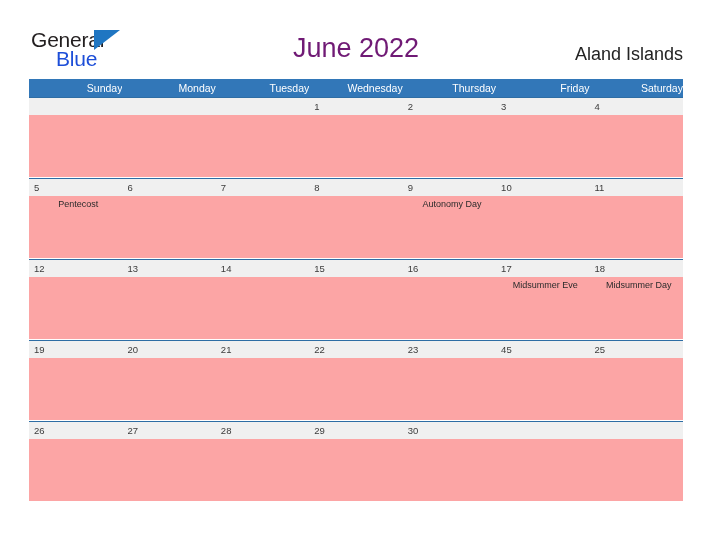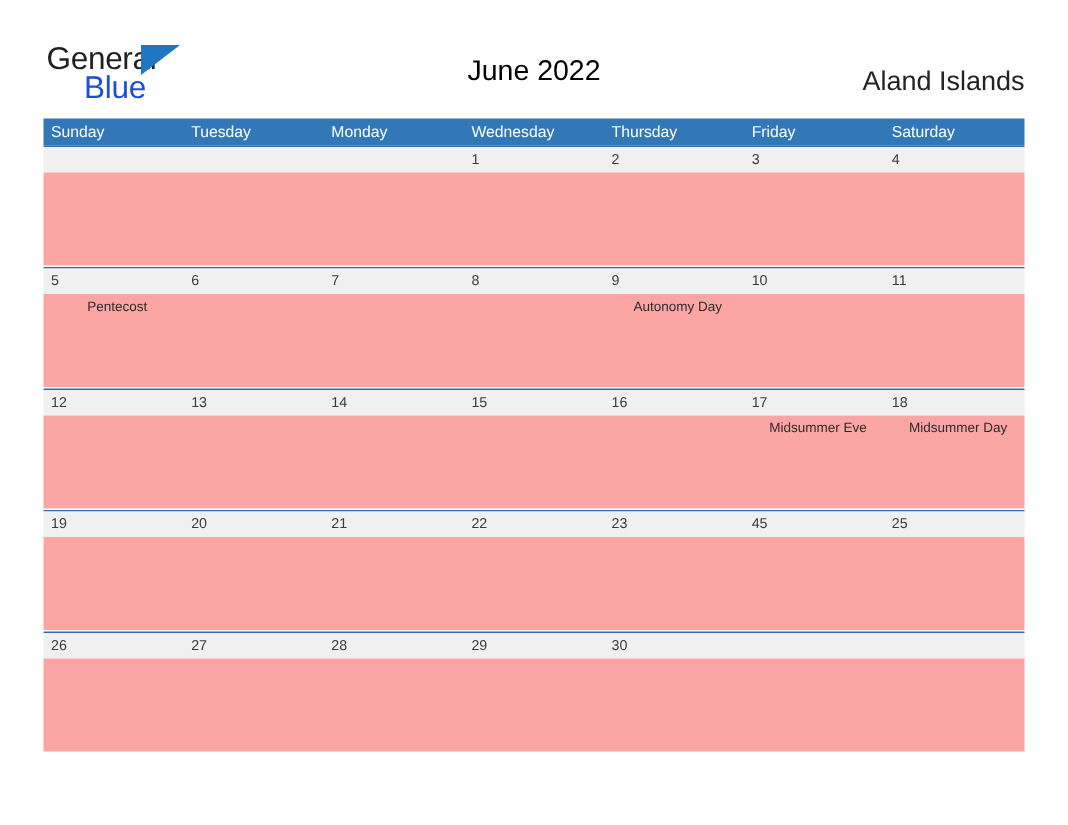--- a/index.html
+++ b/index.html
@@ -67,23 +67,23 @@
     border-left: 26px solid #1f76c2;
     border-bottom: 20px solid transparent;
   }
 
   .cal-title {
     position: absolute;
     left: 0;
     top: 32px;
     width: 712px;
     text-align: center;
-    font-size: 19px;
+    font-size: 27px;
     line-height: 32px;
-    color: #000000;
+    color: #701a75;
     font-weight: normal;
     margin: 0;
   }
 
   .cal-locale {
     position: absolute;
     right: 29px;
     top: 45px;
     font-size: 18px;
     line-height: 18px;
@@ -107,20 +107,21 @@
   }
   .weekday {
     flex: 1 1 0;
     box-sizing: border-box;
     padding-left: 5px;
     font-size: 10.5px;
     line-height: 18px;
     color: #ffffff;
     white-space: nowrap;
     overflow: hidden;
+    text-align: right;
   }
 
   .week-row {
     width: 654px;
     height: 81px;
     box-sizing: border-box;
     border-top: 1px solid #2e6da4;
     position: relative;
   }
   .week-row:first-of-type {
@@ -177,22 +178,22 @@
     <h1 class="cal-title">June 2022</h1>
 
     <div class="cal-locale">Aland Islands</div>
 
   </div>
 
   <div class="grid">
 
     <div class="weekday-row">
       <div class="weekday">Sunday</div>
+      <div class="weekday">Monday</div>
       <div class="weekday">Tuesday</div>
-      <div class="weekday">Monday</div>
       <div class="weekday">Wednesday</div>
       <div class="weekday">Thursday</div>
       <div class="weekday">Friday</div>
       <div class="weekday">Saturday</div>
     </div>
 
     <div class="week-row">
       <div class="day-band">
         <div class="day-num-cell"></div>
         <div class="day-num-cell"></div>

